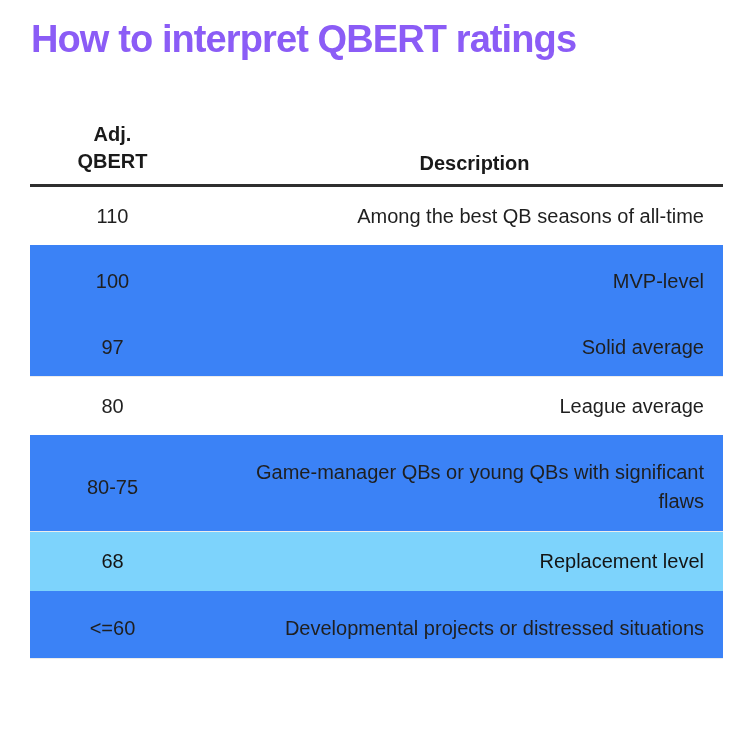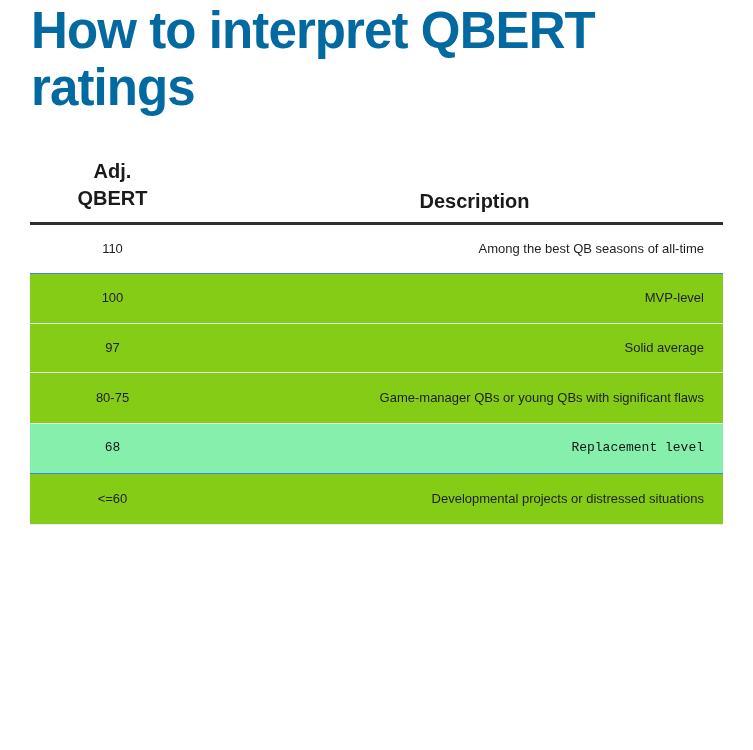--- a/index.html
+++ b/index.html
@@ -19,31 +19,31 @@
   .page {
     position: relative;
     width: 753px;
     height: 750px;
     background: #ffffff;
     box-sizing: border-box;
   }
 
   .headline {
     margin: 0;
-    padding: 2px 30px 0 31px;
-    font-size: 51px;
+    padding: 18px 30px 0 31px;
+    font-size: 38px;
     line-height: 1.12;
     font-weight: 700;
     letter-spacing: -0.9px;
-    color: #0369a1;
+    color: #8b5cf6;
     max-width: 640px;
   }
 
   .table-wrap {
-    margin-top: 42px;
+    margin-top: 60px;
     padding: 0 30px;
   }
 
   table.qbert {
     width: 693px;
     border-collapse: collapse;
     table-layout: fixed;
   }
 
   table.qbert col.c-score { width: 165px; }
@@ -62,48 +62,47 @@
     text-align: center;
     line-height: 1.36;
   }
   table.qbert thead th.th-desc {
     text-align: center;
     padding-left: 31px;
   }
   .th-score-l1, .th-score-l2 { display: block; }
 
   table.qbert tbody td {
-    font-size: 13px;
+    font-size: 20px;
     line-height: 1.42;
     color: #1f1f1f;
     vertical-align: middle;
     background: transparent;
   }
   table.qbert tbody td.td-score {
     text-align: center;
     padding: 15px 0;
     white-space: nowrap;
   }
   table.qbert tbody td.td-desc {
     text-align: right;
     padding: 15px 18px 15px 31px;
   }
 
   table.qbert tbody tr.row-alt td {
-    background: #84cc16;
-    border-top: 1px solid #3b82f6;
+    background: #3b82f6;
+    border-top: 7px solid #3b82f6;
     border-bottom: 1px solid #ececec;
   }
   table.qbert tbody tr.row-plain td {
     background: #ffffff;
   }
   table.qbert tbody tr.row-green td {
-    background: #86efac;
+    background: #7dd3fc;
     color: #141414;
-    font-family: Liberation Mono, monospace;
   }
   table.qbert tbody tr.row-tall td {
     padding-top: 16px;
     padding-bottom: 16px;
   }
   table.qbert tbody tr.row-tall td.td-desc {
     max-width: 480px;
   }
   .desc-clip { display: block; max-width: 478px; }
 </style>
@@ -141,20 +140,26 @@
             <td class="td-desc">
               <span class="desc-clip">MVP-level</span>
             </td>
           </tr>
           <tr class="row-alt">
             <td class="td-score">97</td>
             <td class="td-desc">
               <span class="desc-clip">Solid average</span>
             </td>
           </tr>
+          <tr class="row-plain">
+            <td class="td-score">80</td>
+            <td class="td-desc">
+              <span class="desc-clip">League average</span>
+            </td>
+          </tr>
           <tr class="row-alt row-tall">
             <td class="td-score">80-75</td>
             <td class="td-desc">
               <span class="desc-clip">Game-manager QBs or young QBs with significant flaws</span>
             </td>
           </tr>
           <tr class="row-green">
             <td class="td-score">68</td>
             <td class="td-desc">
               <span class="desc-clip">Replacement level</span>

